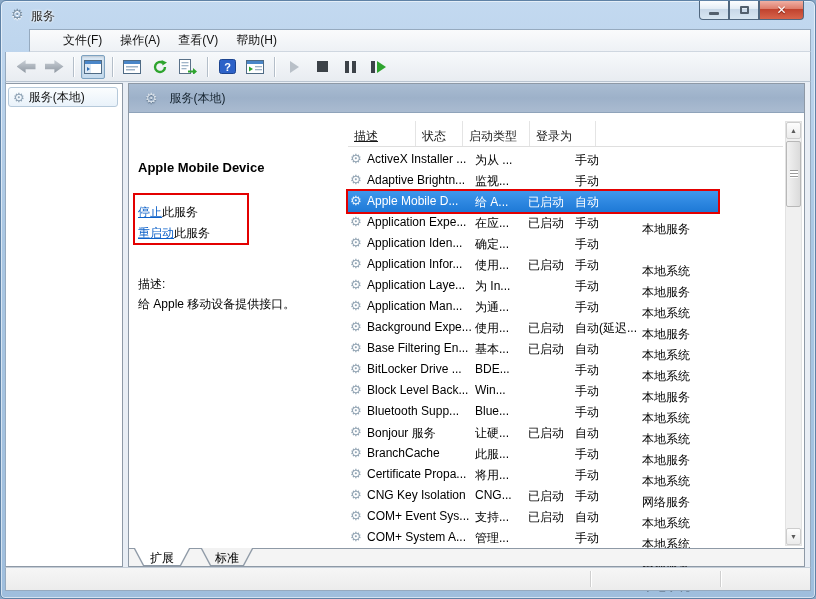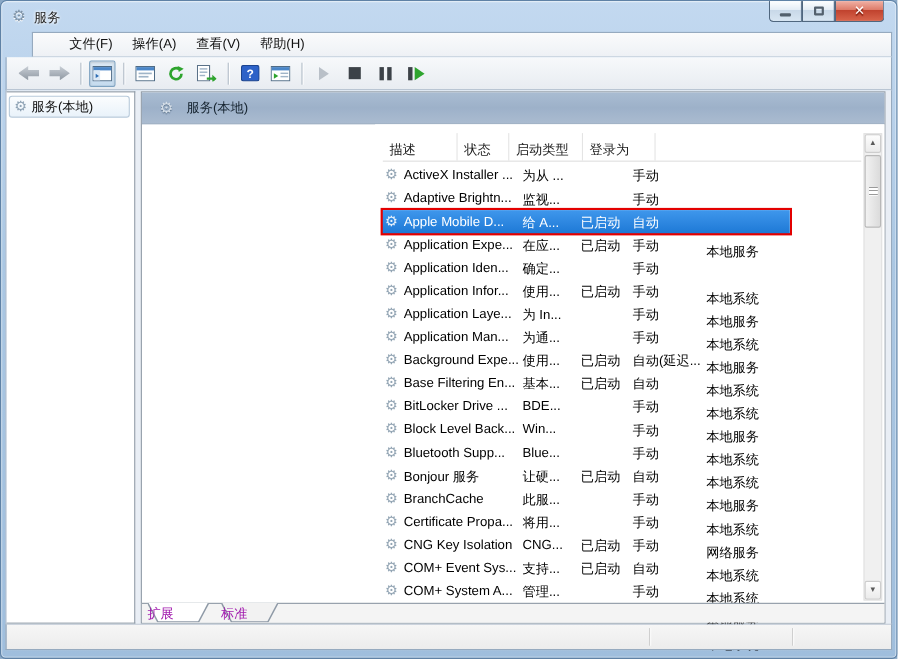--- a/index.html
+++ b/index.html
@@ -100,21 +100,21 @@
     color:#000; line-height:17px; }
 
   
   .list { position:absolute; left:212px; top:29px; right:0; bottom:18px; background:#fff; }
   .list-header { position:absolute; left:7px; top:8px; right:21px; height:26px;
     border-bottom:1px solid #dfdfdf; display:flex; font-size:12px; color:#1a1a1a; }
   .col { border-right:1px solid #e4e4e4; padding:7px 0 0 6px; position:relative;
     white-space:nowrap; overflow:hidden; }
   .col.sorted { background:linear-gradient(#f3f8fd,#e6f1fa); }
   .sort-arrow { position:absolute; left:58px; top:1px; font-size:7px; color:#9cbcd8; }
-  .c1 { width:127px; } .c2 { width:68px; } .c3 { width:47px; }
+  .c1 { width:127px; } .c2 { width:68px;text-decoration:underline; } .c3 { width:47px; }
   .c4 { width:67px; } .c5 { width:66px; } .c6 { flex:1; border-right:none; }
 
   .rows { position:absolute; left:7px; top:36px; right:21px; }
   .svc-row { position:relative; height:21px; font-size:12px; color:#000; }
   .svc-row .cell { position:absolute; top:3px; white-space:nowrap; overflow:hidden; }
   .cell.icon { left:2px; top:2px; font-size:13px; color:#93a5b4; }
   .cell.nm { left:19px; width:108px; }
   .cell.ds { left:127px; width:50px; }
   .cell.st { left:180px; width:46px; }
   .cell.su { left:227px; width:64px; }
@@ -133,22 +133,22 @@
   .sb-up { top:0; } .sb-down { bottom:0; }
   .sb-thumb { position:absolute; left:0; top:19px; width:15px; height:66px;
     background:linear-gradient(90deg,#f2f2f2,#dbdbdb); border:1px solid #b8b8b8;
     border-radius:2px; display:flex; align-items:center; justify-content:center; }
   .sb-grip { width:8px; height:8px;
     background:repeating-linear-gradient(#9a9a9a 0 1px,#fff 1px 3px); }
 
   
   .tabstrip { position:absolute; left:0; right:0; bottom:0; height:18px;
     background:#f4f4f4; border-top:1px solid #8e99a6; }
-  .tab { position:absolute; top:0; height:17px; font-size:12px; color:#a21caf;
-    display:flex; align-items:flex-start; justify-content:flex-start; padding-top:1px; }
+  .tab { position:absolute; top:0; height:17px; font-size:12px; color:#000000;
+    display:flex; align-items:flex-start; justify-content:center; padding-top:1px; }
   .tab .shape-outer { position:absolute; inset:0; background:#8e99a6;
     clip-path:polygon(0 0,100% 0,calc(100% - 9px) 100%,9px 100%); }
   .tab .shape-inner { position:absolute; inset:0; top:-1px; background:#fff;
     clip-path:polygon(1px 0,calc(100% - 1px) 0,calc(100% - 10px) calc(100% - 1px),10px calc(100% - 1px)); }
   .tab span { position:relative; z-index:2; }
   .tab1 { left:5px; width:56px; }
   .tab2 { left:72px; width:52px; }
   .tab2 .shape-inner { background:#f2f2f2; }
 
   
@@ -272,20 +272,28 @@
       <span>服务(本地)</span>
     </div>
   </div>
 
   <div class="main-panel">
     <div class="main-header">
       <span class="gear gearchar">⚙</span>
       <span>服务(本地)</span>
     </div>
 
+    <div class="info-pane">
+      <div class="info-title">Apple Mobile Device</div>
+      <div class="links-box"></div>
+      <div class="svc-link-row link-stop"><a href="#">停止</a><span>此服务</span></div>
+      <div class="svc-link-row link-restart"><a href="#">重启动</a><span>此服务</span></div>
+      <div class="desc-label">描述:</div>
+      <div class="desc-text">给 Apple 移动设备提供接口。</div>
+    </div>
 
     <div class="list">
       <div class="list-header">
         <div class="col c2"><span>描述</span></div>
         <div class="col c3"><span>状态</span></div>
         <div class="col c4"><span>启动类型</span></div>
         <div class="col c5"><span>登录为</span></div>
         <div class="col c6"></div>
       </div>
 

